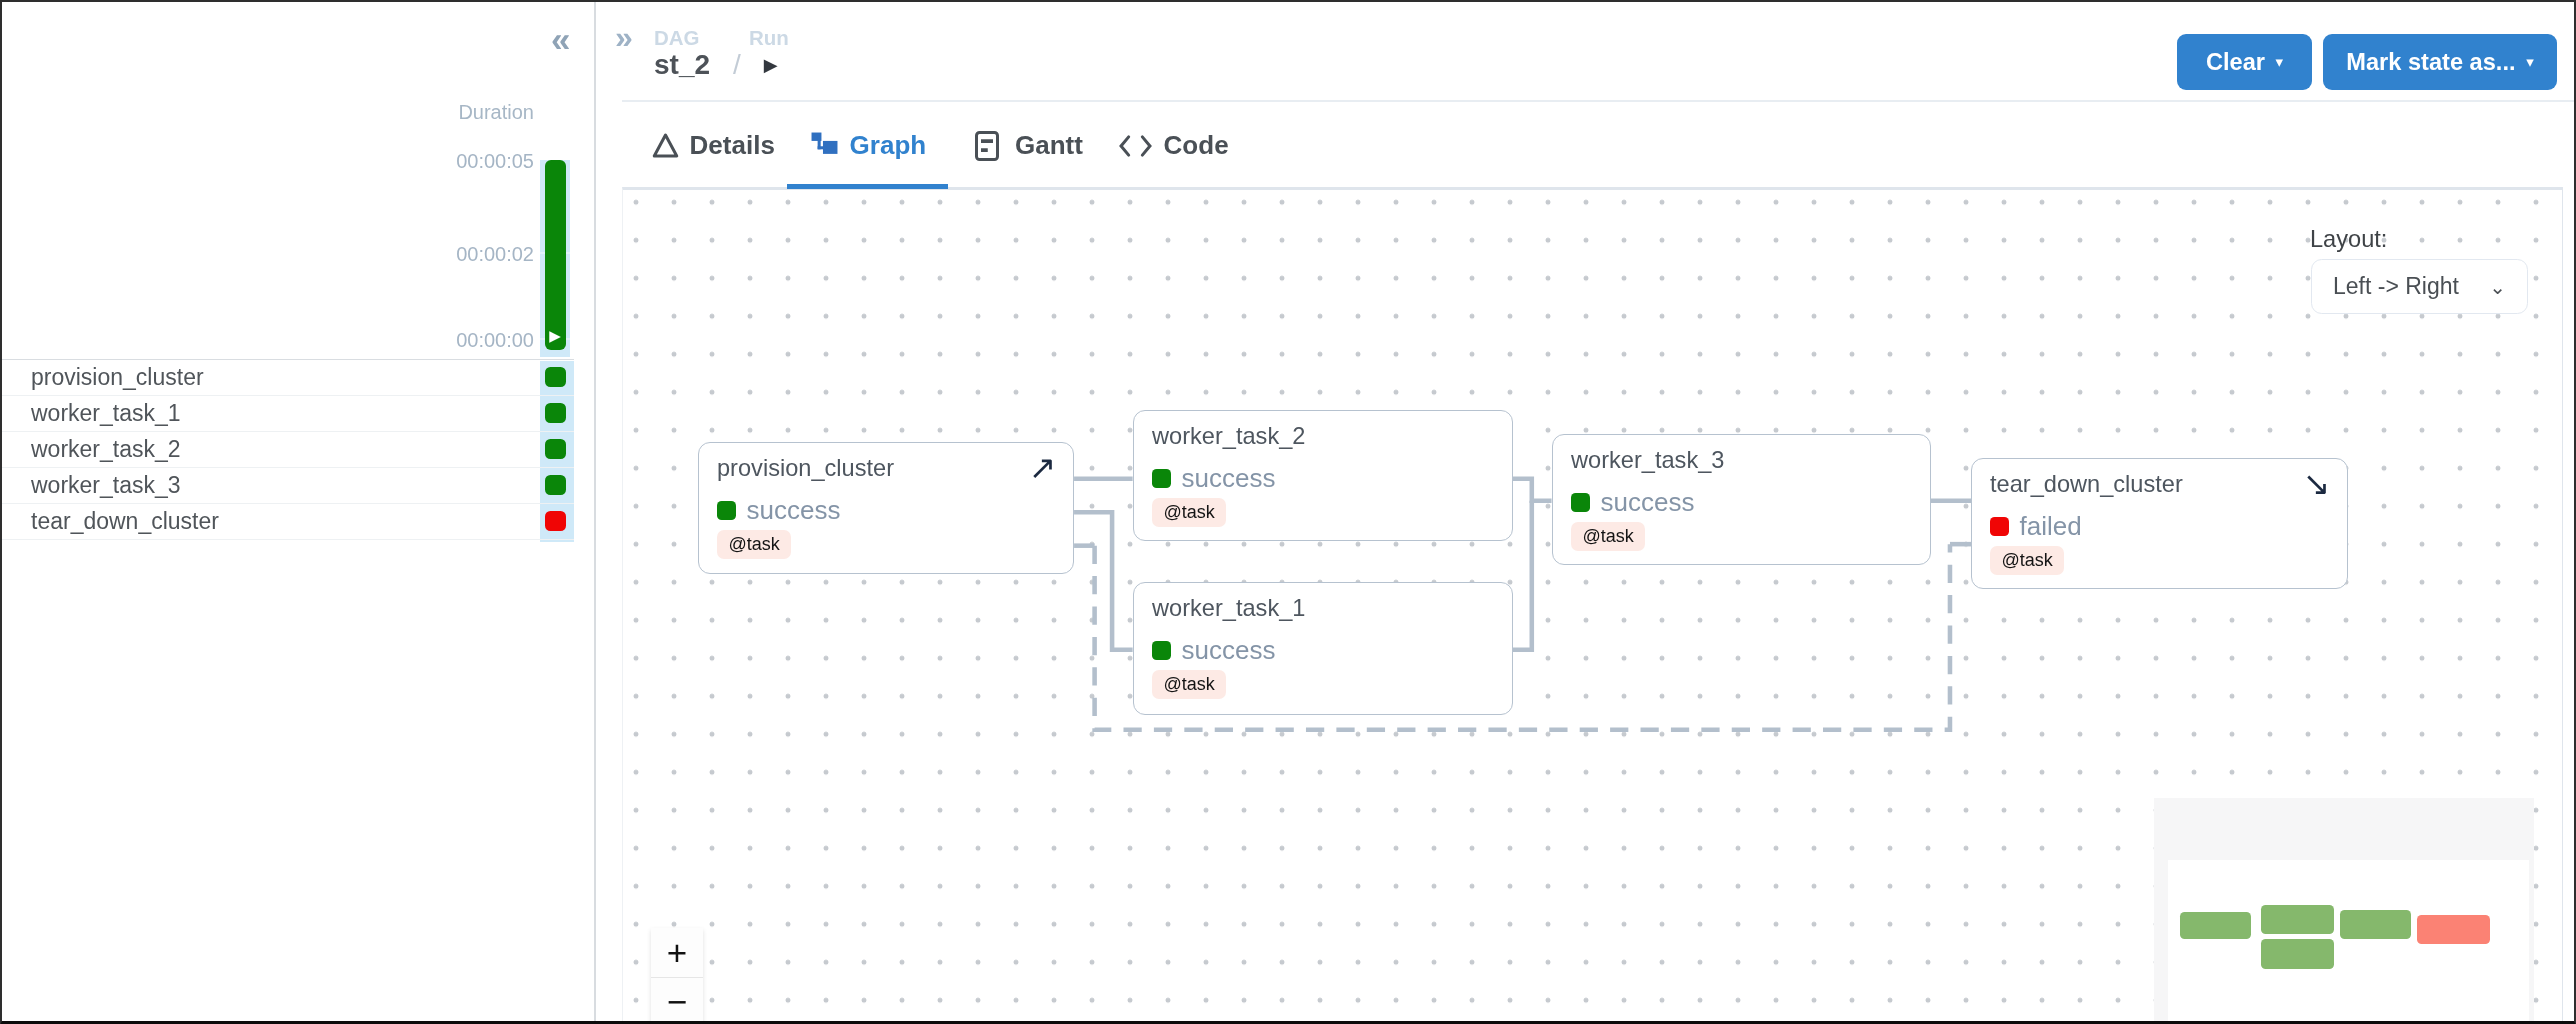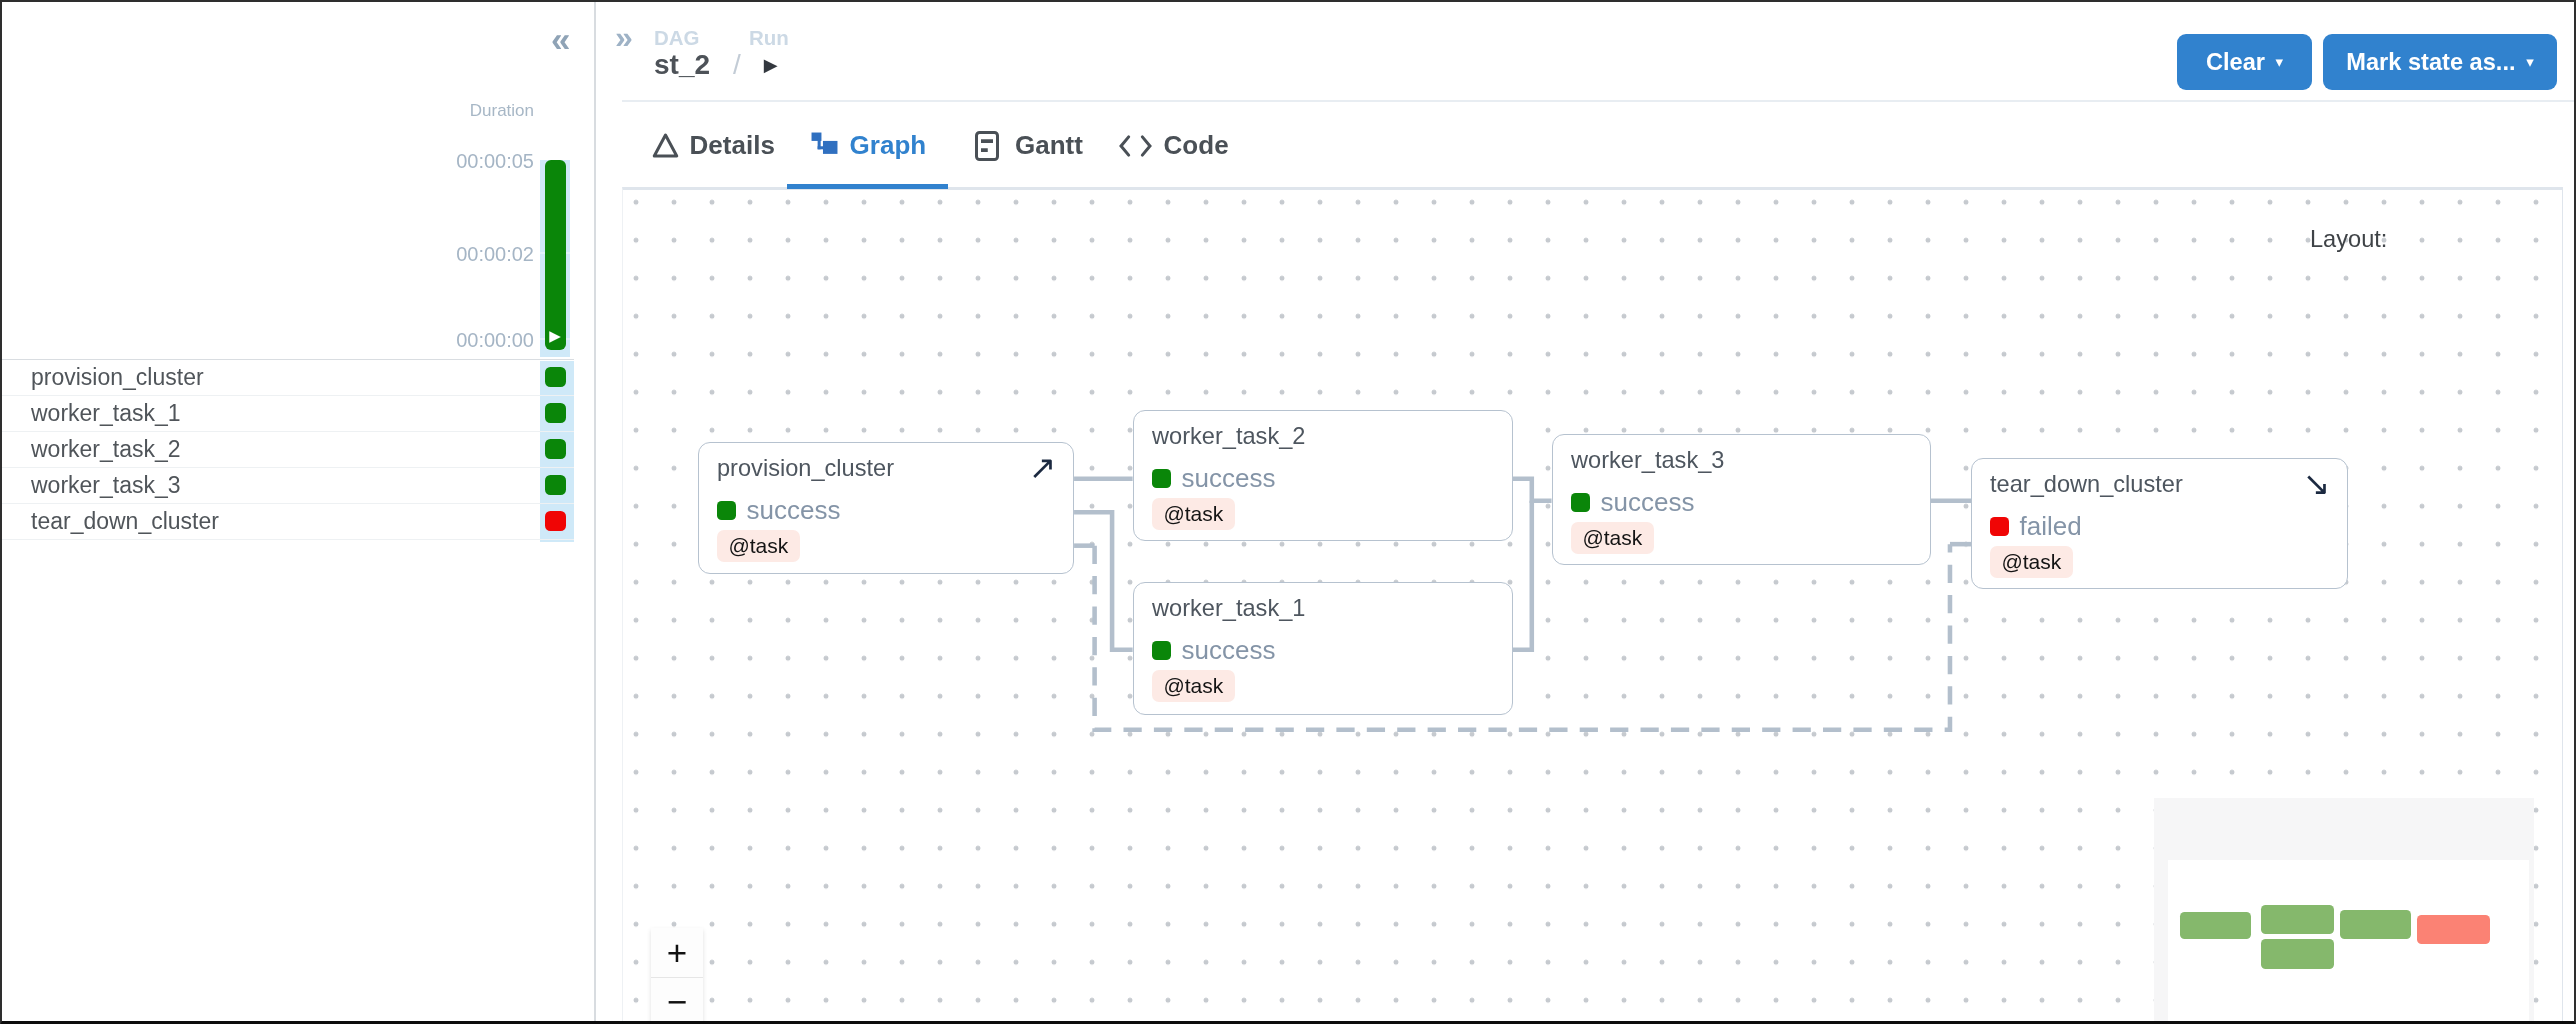--- a/index.html
+++ b/index.html
@@ -7,21 +7,21 @@
     position:relative;width:2576px;height:1025px;background:#fff;
     box-sizing:border-box;border:2.3px solid #2e2e2e;border-bottom:4.6px solid #0c0c0c;
     overflow:hidden;font-family:"Liberation Sans","DejaVu Sans",sans-serif;
     color:#4c5158;
   }
   .abs{position:absolute;}
   
   .sidebar{left:0;top:0;width:592px;height:1020px;background:#fff;}
   .sidebar-divider{left:592px;top:0;width:2.3px;height:1020px;background:#d8dce0;}
   .collapse-btn{left:549px;top:16.7px;font-size:35px;color:#8fa3b6;cursor:pointer;font-weight:700;}
-  .duration-label{left:304px;top:99px;width:228px;text-align:right;font-size:17px;color:#a7b7c6;}
+  .duration-label{left:304px;top:99px;width:228px;text-align:right;font-size:20px;color:#a7b7c6;}
   .tick{left:304px;width:228px;text-align:right;font-size:20px;color:#a5b5c5;}
   .bar-track{left:538px;top:158px;width:30px;height:197px;background:#cfe9f8;}
   .bar-gridline{left:538px;width:30px;height:1.5px;background:#e3f1fb;}
   .duration-bar{left:543px;top:158px;width:20.5px;height:190px;background:var(--success);border-radius:6px;}
   .bar-play{left:544px;top:325px;width:18px;text-align:center;font-size:15px;color:#fff;}
   .task-list{left:0px;top:357px;width:572px;border-top:1.5px solid #d9dde1;}
   .task-col-highlight{left:538px;top:359px;width:34px;height:181px;background:#cfe9f8;}
   .task-row{position:relative;height:35px;border-bottom:1.5px solid #eef1f3;}
   .task-row .tname{position:absolute;left:29px;top:0;height:100%;display:flex;align-items:center;font-size:23px;color:#50555a;}
   .task-row .sq{position:absolute;left:543px;top:6.8px;}
@@ -58,21 +58,21 @@
     background-image:radial-gradient(circle,#c6cacf 2.3px,transparent 2.7px);
     background-size:38px 38px;background-position:-6px -6.8px;box-sizing:border-box;}
   .edges{left:0;top:0;width:2576px;height:1025px;pointer-events:none;z-index:1;}
   .edges path{stroke:var(--edge);stroke-width:6;fill:none;}
   .edges path.dashed{stroke-dasharray:24 16;}
   .node{background:#fff;border:1.5px solid #b6c2cf;border-radius:12px;z-index:2;cursor:pointer;box-sizing:border-box;}
   .node .ntitle{position:absolute;left:18px;top:12px;font-size:23.6px;color:#4e565f;}
   .node .corner{position:absolute;right:16.7px;top:4.6px;font-size:33px;color:#1b2940;cursor:pointer;}
   .node .nstatus{position:absolute;left:18px;top:52px;display:flex;align-items:center;gap:10.6px;font-size:26px;color:#8494a7;}
   .node .nstatus .sq{width:19px;height:19px;border-radius:4.6px;}
-  .node .badge{position:absolute;left:18px;top:87px;background:#fdeae5;color:#141414;font-size:21px;
+  .node .badge{position:absolute;left:18px;top:87px;background:#fdeae5;color:#141414;font-size:18px;
                padding:3.8px 11.4px;border-radius:7px;}
   .n0{left:696px;top:440px;width:376px;height:132px;}
   .n1{left:1131px;top:408px;width:380px;height:131px;}
   .n2{left:1131px;top:580px;width:380px;height:133px;}
   .n3{left:1550px;top:432px;width:379px;height:131px;}
   .n4{left:1969px;top:456px;width:377px;height:131px;}
   
   .layout-label{left:2308px;top:224px;font-size:23.6px;color:#3f4347;z-index:2;}
   .layout-select{left:2309px;top:257px;width:217px;height:55px;background:#fff;border:1.5px solid #e2e8f0;
     border-radius:10.6px;display:flex;align-items:center;justify-content:space-between;
@@ -203,20 +203,24 @@
     <path d="M1410 671 H1460 V852 H1487"></path>
     <path d="M1987 627 H2012 V656 H2038"></path>
     <path d="M1987 852 H2012 V656"></path>
     <path d="M2537 656 H2590"></path>
     <path d="M1410 715 H1437"></path>
     <path class="dashed" d="M1437 715 V957 H2562 V713"></path>
     <path d="M2562 713 H2590"></path>
   </svg>
 
   <div class="abs layout-label">Layout:</div>
+  <div class="abs layout-select">
+    <span>Left -&gt; Right</span>
+    <span class="chev">⌄</span>
+  </div>
 
   <div class="abs node n0">
     <span class="ntitle">provision_cluster</span>
     <span class="corner">↗</span>
     <span class="nstatus">
       <span class="sq st-success"></span>
       <span>success</span>
     </span>
     <span class="badge">@task</span>
   </div>

